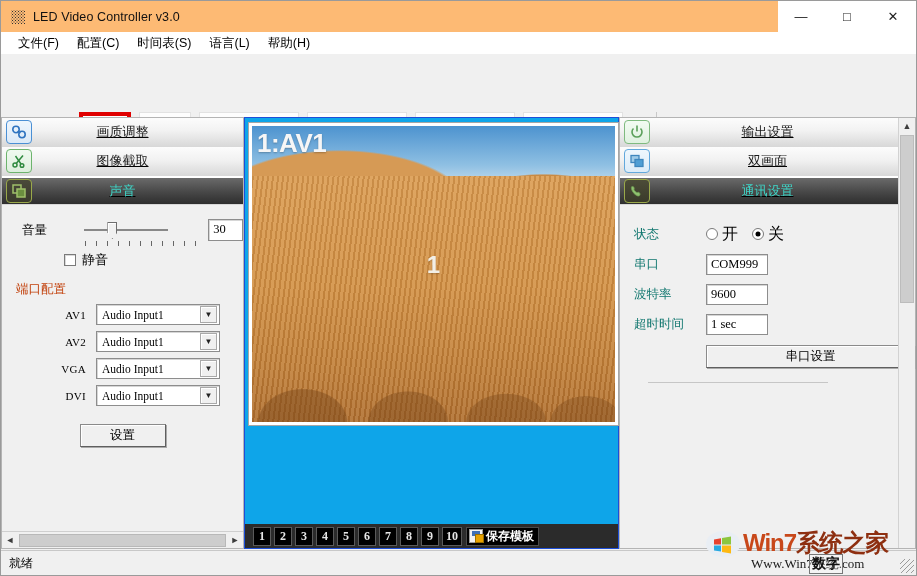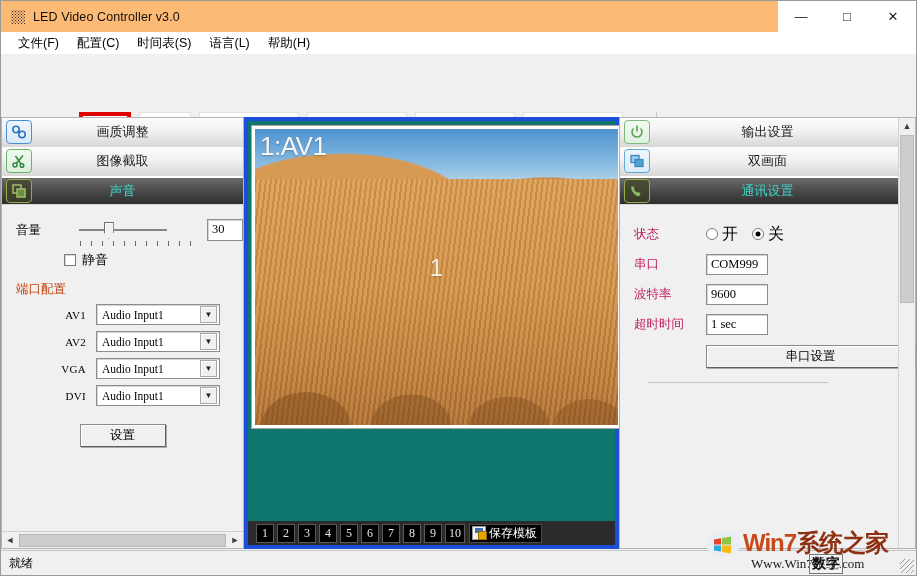--- a/index.html
+++ b/index.html
@@ -189,20 +189,21 @@
     position: absolute; top: 116px; bottom: 26px;
     background: #f0f0f0; border: 1px solid #b4b4b4;
   }
   #left-panel { left: 0; width: 243px; }
   #right-panel { right: 0; width: 297px; }
 
   .acc-header {
     height: 29px; display: flex; align-items: center; position: relative;
     border-bottom: 1px solid #d8d8d8;
     background: linear-gradient(180deg,#fcfcfc 0%, #f2f2f2 45%, #d9d9d9 100%);
+    text-decoration: underline;
   }
   .acc-header.active {
     background: linear-gradient(180deg,#6a6a6a 0%, #4a4a4a 50%, #2e2e2e 100%);
     border-top: 2px solid #fff;
   }
   .acc-title {
     flex: 1; text-align: center; font-size: 13px; color: #1a1a1a;
     padding-right: 30px;
   }
   .acc-header.active .acc-title { color: #3fd6c8; }
@@ -214,21 +215,21 @@
   .ic-quality { border: 1.5px solid #4a8fd4; background: linear-gradient(180deg,#eef6fd,#dbe9f7); }
   .ic-capture { border: 1.5px solid #6db46d; background: linear-gradient(180deg,#f0faf0,#ddefdd); }
   .ic-sound   { border: 1.5px solid #9aa94a; background: linear-gradient(180deg,#4a4a3a,#3a3a2c); }
   .ic-output  { border: 1.5px solid #7fba7f; background: linear-gradient(180deg,#f2fbf2,#e0f1e0); }
   .ic-dual    { border: 1.5px solid #62a8dc; background: linear-gradient(180deg,#eef7fd,#dcecf8); }
   .ic-comm    { border: 1.5px solid #9aa94a; background: linear-gradient(180deg,#4c4c38,#3a3a2a); }
 
   .acc-body { padding: 0; position: relative; }
 
   
-  #vol-row { display: flex; align-items: center; padding: 14px 0 0 14px; gap: 30px; }
+  #vol-row { display: flex; align-items: center; padding: 14px 0 0 20px; gap: 30px; }
   #vol-label { font-size: 12.5px; width: 46px; color: #000; }
   #slider {
     width: 122px; height: 16px; position: relative; margin-right: 10px;
   }
   #slider .track {
     position: absolute; top: 7px; left: 0; width: 100%; height: 2px;
     background: #888;
   }
   #slider .thumb {
     position: absolute; left: 28%; top: 0px; width: 10px; height: 17px;
@@ -304,21 +305,21 @@
     justify-content: center; font-size: 9px; color: #3c3c3c; background: #f0f0f0;
   }
   #lh-thumb {
     height: 13px; background: #cdcdcd; border: 1px solid #b8b8b8;
     margin: 0 1px; flex: 1;
   }
 
   
   #comm-body { padding: 14px 0 0 14px; position: relative; }
   .frow { display: flex; align-items: center; height: 30px; }
-  .flabel { width: 72px; font-size: 12.5px; color: #be185d; }
+  .flabel { width: 72px; font-size: 12.5px; color: #0f766e; }
   #state-radios { display: flex; align-items: center; }
   .tb { width: 62px; height: 21px; }
   #serial-btn-wrap { padding: 6px 0 0 72px; }
   #comm-divider {
     margin: 14px 0 0 14px; width: 180px; height: 1px; background: #c6c6c6;
   }
   #rv-scroll {
     position: absolute; right: 0; top: 0; bottom: 0; width: 17px;
     background: #f0f0f0; border-left: 1px solid #d2d2d2;
   }
@@ -327,21 +328,21 @@
     font-size: 9px; color: #3c3c3c;
   }
   #rv-thumb {
     position: absolute; top: 17px; left: 1px; width: 14px; height: 168px;
     background: #cdcdcd; border: 1px solid #bcbcbc;
   }
 
   
   #center {
     position: absolute; left: 243px; right: 297px; top: 116px; bottom: 26px;
-    background: #0f766e; border: 4px solid #1d4ed8;
+    background: #0ea5e9; border: 1px solid #1d4ed8; font-weight: bold;
   }
   #preview-frame {
     position: absolute; left: 3px; top: 4px; width: 371px; height: 304px;
     background: #fff; padding: 3px; border: 1px solid #a6a6a6;
   }
   #preview-img {
     width: 100%; height: 100%; position: relative; overflow: hidden;
     background:
       linear-gradient(180deg, #5b9fd6 0%, #9ec6e4 17%, #cf9b58 19%, #d89a50 40%, #cf8f45 70%, #b87433 100%);
   }

